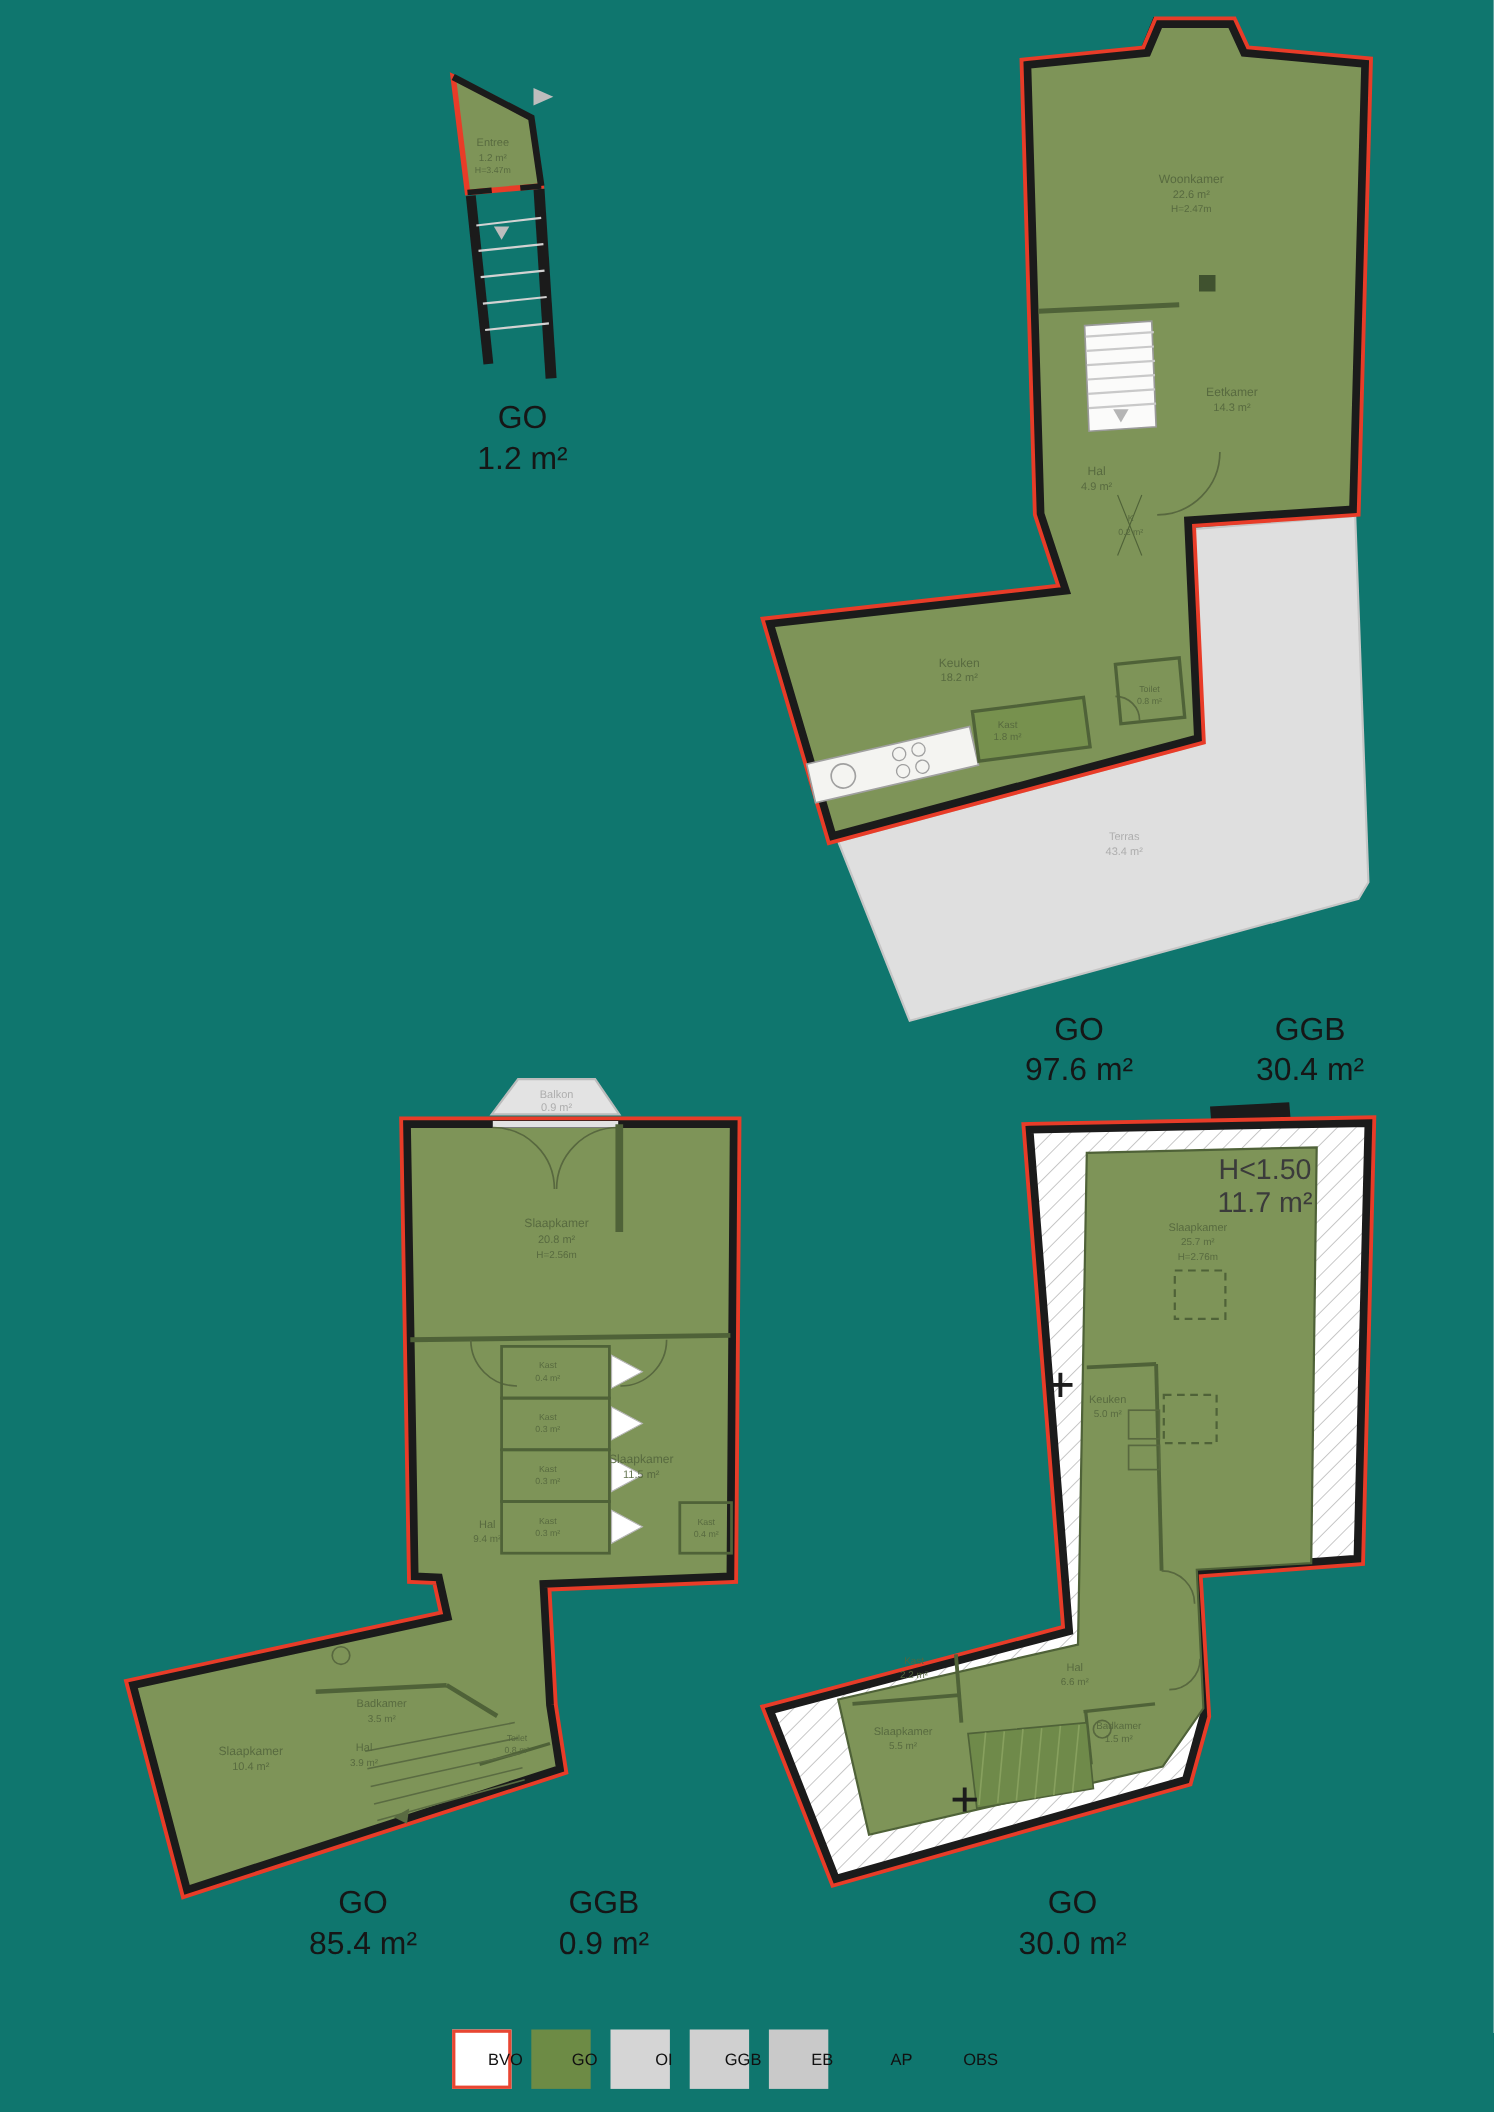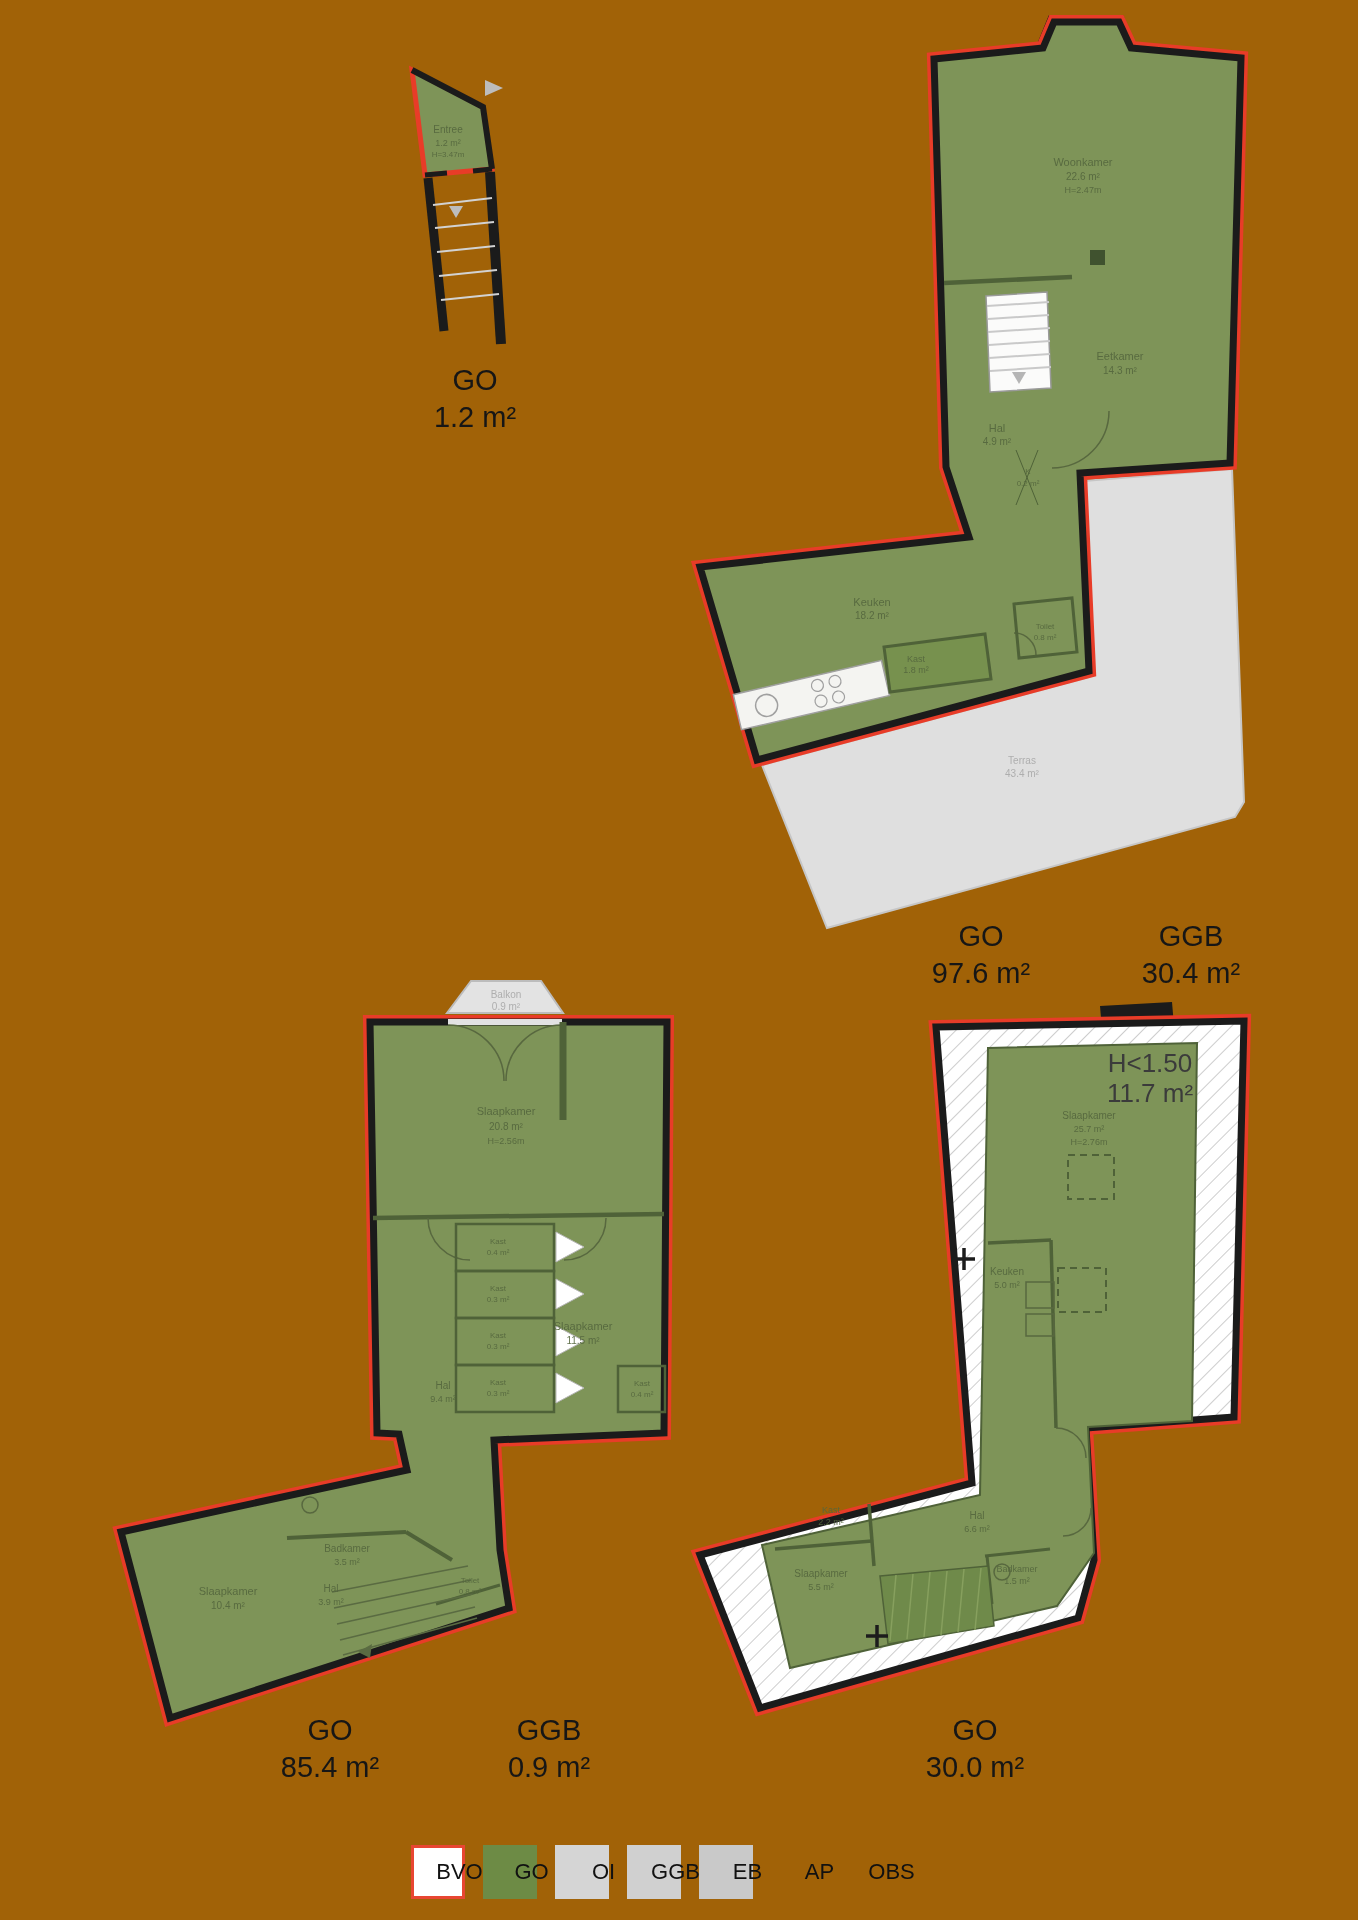--- a/index.html
+++ b/index.html
@@ -1,35 +1,35 @@
 <!DOCTYPE html>
 <html><head>
 <meta charset="utf-8">
 <style>
   html,body{margin:0;padding:0;background:#ffffff;}
-  .sheet{position:relative;width:1358px;height:1920px;background:#a16207;overflow:hidden;
+  .sheet{position:relative;width:1358px;height:1920px;background:#0f766e;overflow:hidden;
          font-family:"Liberation Sans",sans-serif;}
   .plan-svg{position:absolute;left:0;top:0;width:1358px;height:1920px;}
   svg text{font-family:"Liberation Sans",sans-serif;text-anchor:middle;}
   .room{fill:#55673e;opacity:.92;}
   .graytxt{fill:#aeaeae;}
   .bigann{fill:#3b3b3b;font-size:26px;}
   .t11{font-size:11px;} .t10{font-size:10px;} .t9{font-size:9px;} .t8{font-size:8px;}
   .area-label{position:absolute;width:200px;transform:translateX(-50%);text-align:center;
               font-size:29px;line-height:37px;color:#161616;}
   .legend{position:absolute;left:411px;top:1845px;display:flex;gap:18px;}
   .legend-item{position:relative;width:54px;height:54px;}
   .legend-swatch{position:absolute;inset:0;box-sizing:border-box;}
   .sw-bvo{background:#ffffff;border:3px solid #e84632;}
   .sw-go{background:#6d8b45;}
   .sw-oi{background:#d5d5d5;}
   .sw-ggb{background:#d0d0d0;}
   .sw-eb{background:#c9c9c9;}
   .legend-label{position:absolute;inset:0;display:flex;align-items:center;justify-content:center;
-                font-size:22px;color:#111111;margin-left:43px;}
+                font-size:15px;color:#111111;margin-left:43px;}
 </style>
 </head>
 <body>
 
 <div class="sheet">
 
 <svg class="plan-svg" viewBox="0 0 1358 1920">
   <defs>
     <pattern id="hatch" width="12" height="12" patternUnits="userSpaceOnUse" patternTransform="rotate(45)">
       <rect width="12" height="12" fill="#ffffff"></rect>

